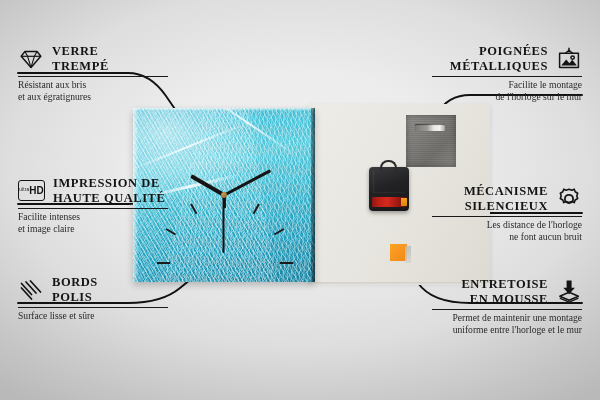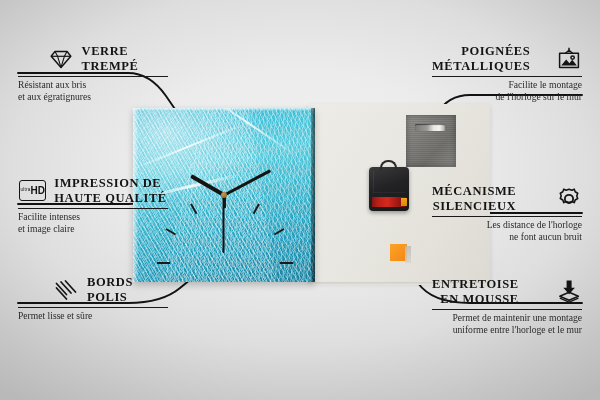--- a/index.html
+++ b/index.html
@@ -143,22 +143,22 @@
   .hand.minute { width:3px; height:52px; margin-left:-1.5px; margin-top:-52px; }
   .hand.second { width:1.5px; height:58px; margin-left:-.75px; margin-top:-58px; background:#111; }
   .hub {
     position:absolute; left:50%; top:50%; width:6px; height:6px; margin:-3px 0 0 -3px;
     border-radius:50%; background:radial-gradient(circle at 35% 30%, #c99a52, #8a5f22);
   }
 
   
   .callout { position:absolute; }
   .callout .head { display:flex; align-items:center; gap:8px; }
-  .callout.left .head { justify-content:center; }
-  .callout.right .head { justify-content:space-between; flex-direction:row; }
+  .callout.left .head { justify-content:flex-start; }
+  .callout.right .head { justify-content:flex-end; flex-direction:row; }
   .title {
     font-family:"Liberation Serif", serif;
     font-weight:bold; color:#141414;
     font-size:12.5px; line-height:14.5px;
     letter-spacing:.55px;
     text-transform:uppercase;
     white-space:nowrap;
   }
   .callout.right .title { text-align:right; }
   .rule { height:1.4px; background:#1a1a1a; margin-top:3px; }
@@ -308,21 +308,21 @@
           <path d="M3.5 6.5 L13.5 17.5"></path>
               <path d="M3.5 11 L13.5 22"></path>
           <path d="M8 5 L18 16"></path>
               <path d="M12.5 4 L22.5 15"></path>
         </g>
           </svg>
       </span>
       <span class="title"><span>BORDS</span><br><span>POLIS</span></span>
     </div>
     <div class="rule" style="width:150px;"></div>
-    <div class="desc"><span>Permet lisse et sûre</span></div>
+    <div class="desc"><span>Surface lisse et sûre</span></div>
   </div>
 
   <div class="callout right" style="left:432px; top:44px; width:150px;">
     <div class="head">
       <span class="title"><span>POIGNÉES</span><br><span>MÉTALLIQUES</span></span>
       <span class="ic">
         <svg viewBox="0 0 26 26">
             <g fill="none" stroke="#141414" stroke-width="1.5" stroke-linejoin="round">
           <path d="M13 1.8 L13 4.4"></path>
           <path d="M9.4 7.2 L13 4.2 L16.6 7.2" stroke-width="1.4"></path>

